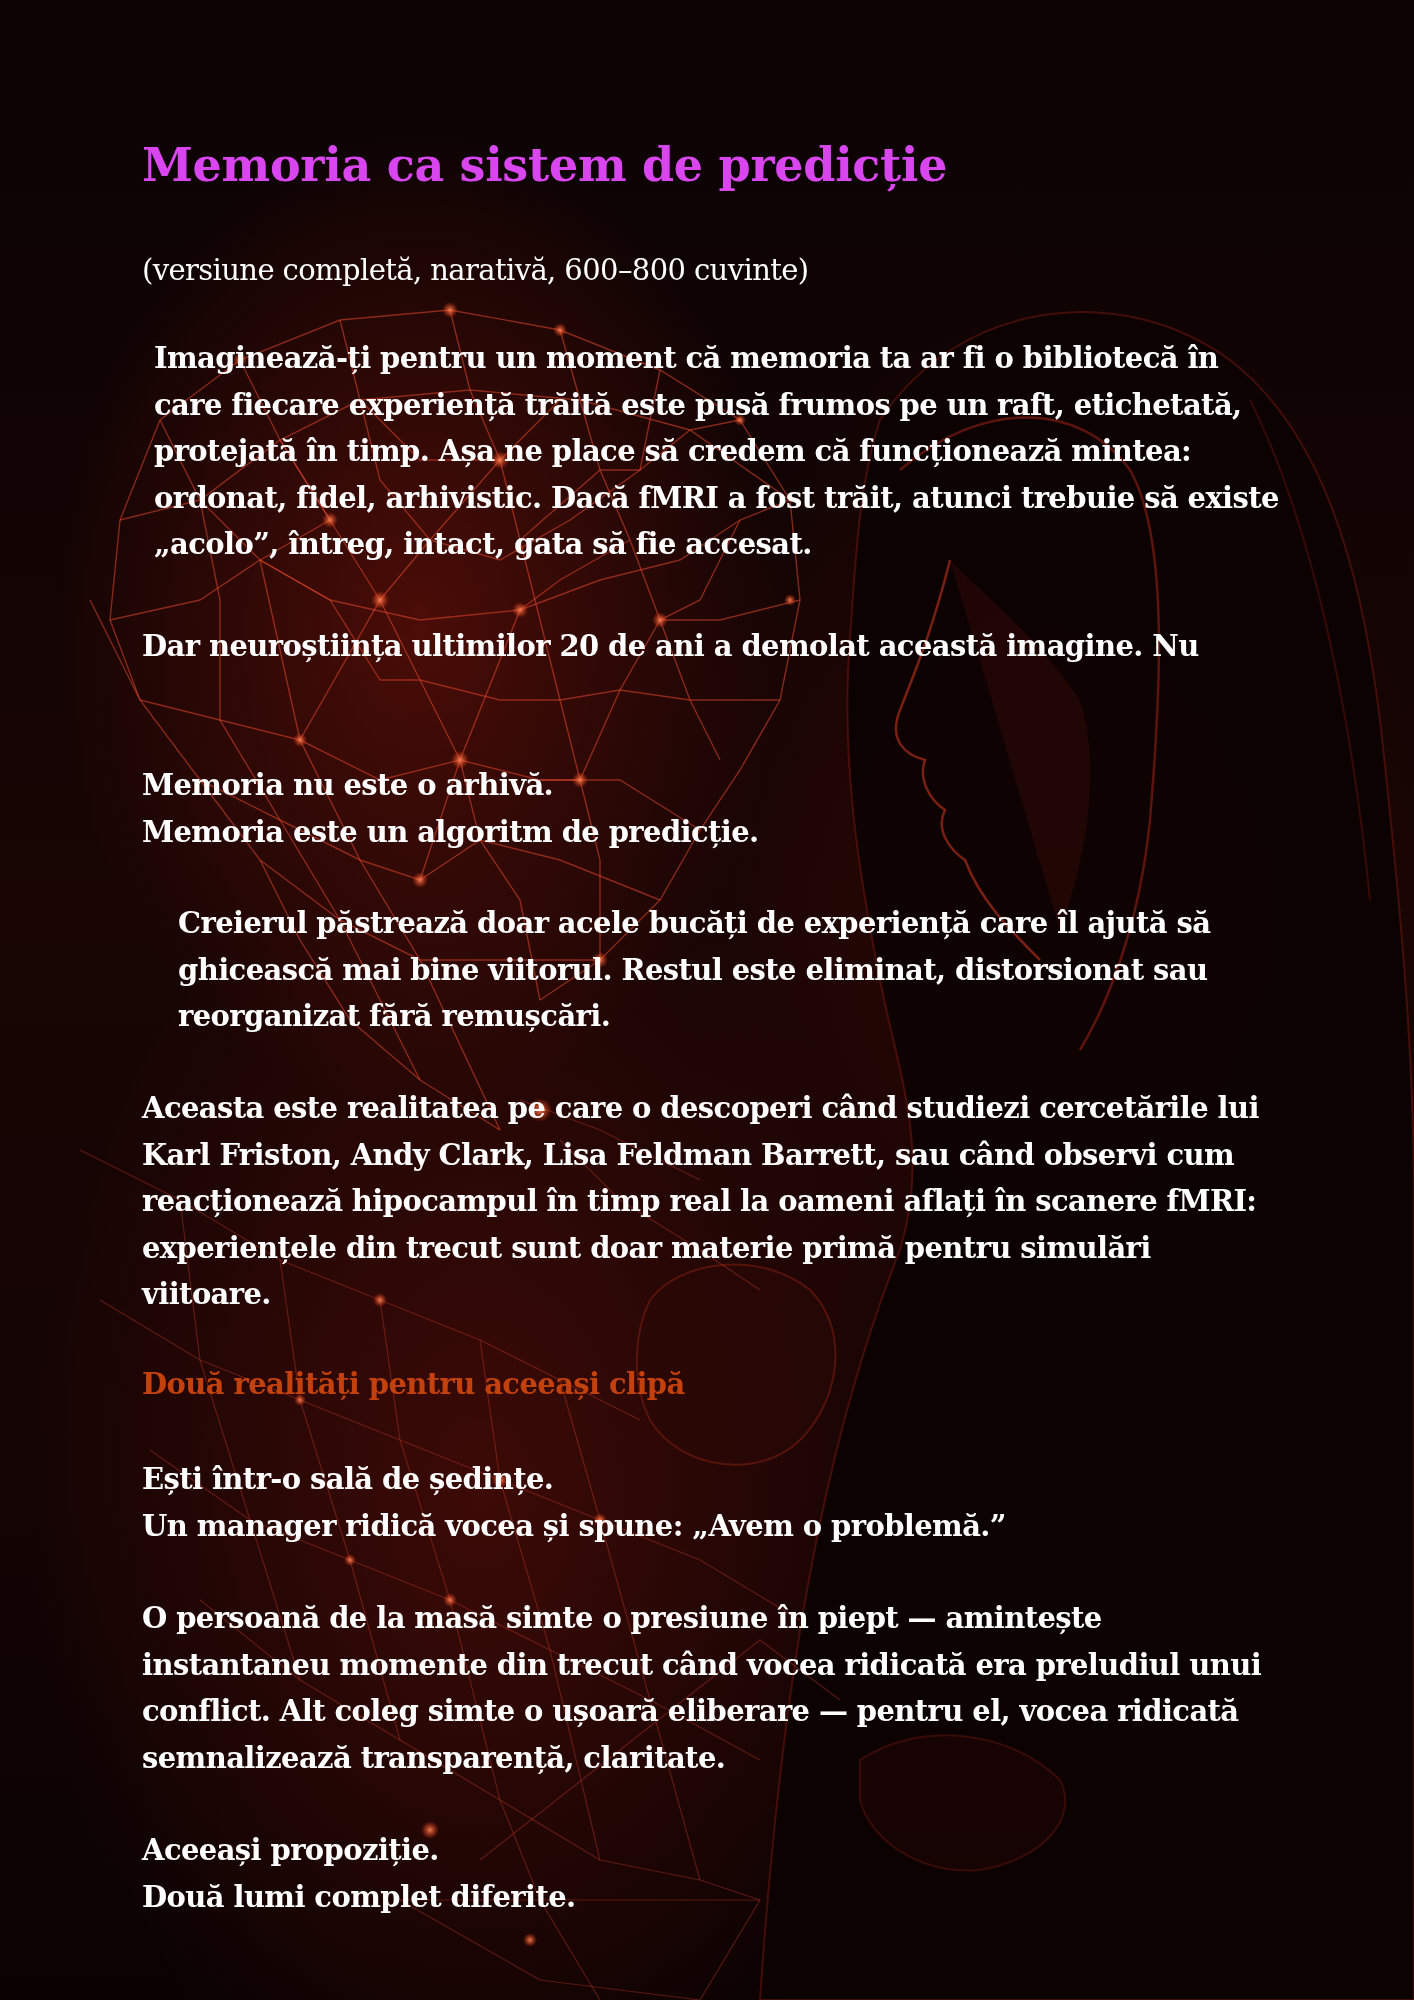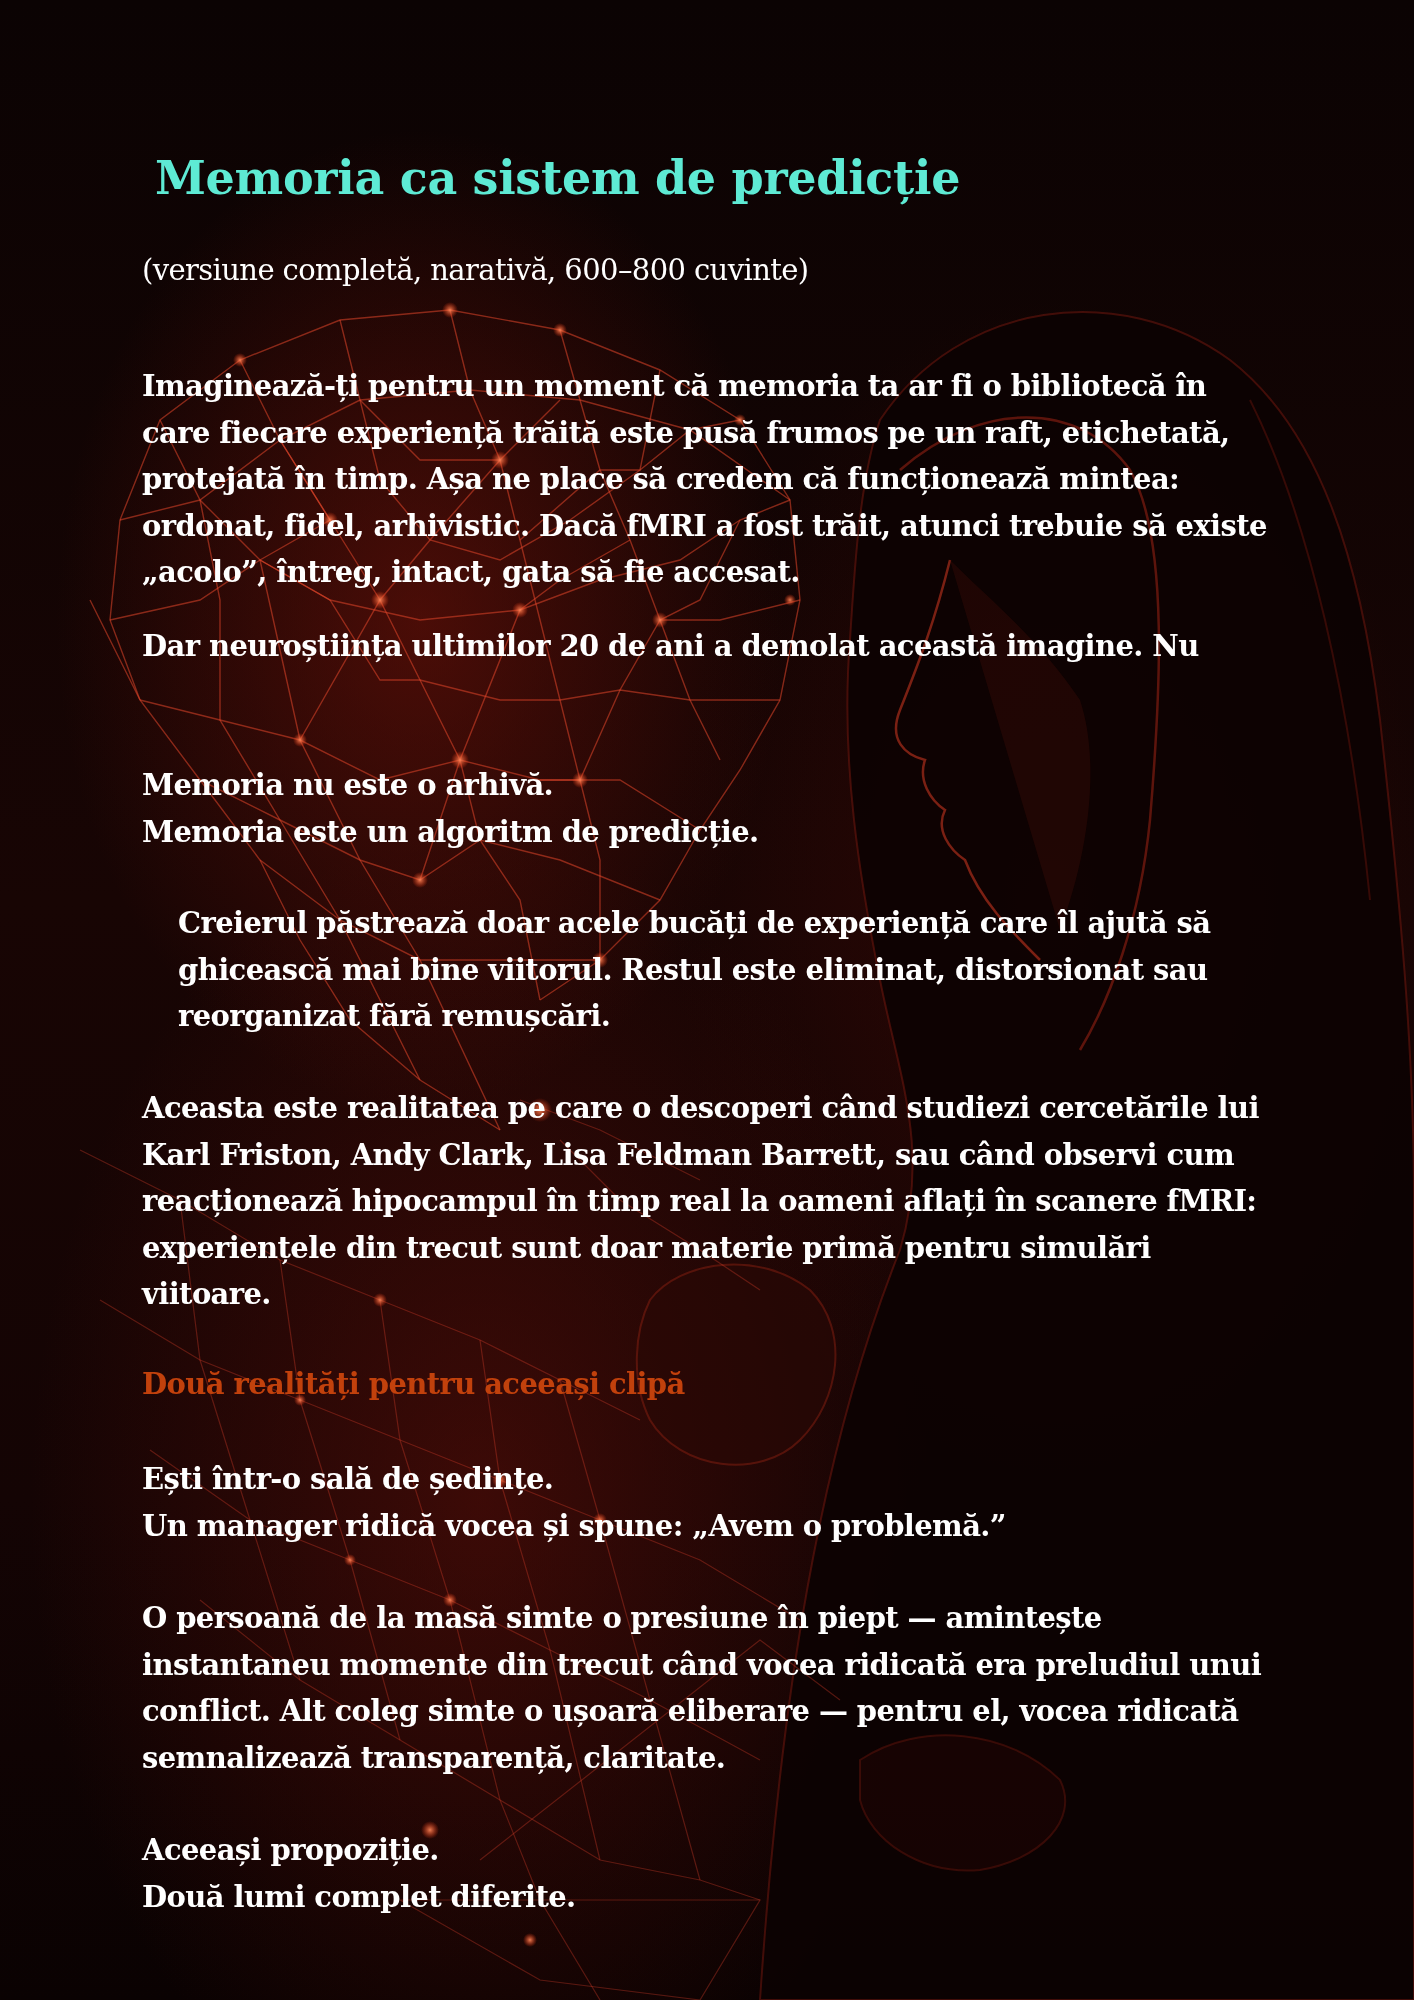--- a/index.html
+++ b/index.html
@@ -31,24 +31,24 @@
   .page {
     position: absolute;
     left: 142px;
     top: 0;
     width: 1150px;
   }
   .title {
     position: absolute;
     top: 138px;
     left: 0;
-    margin: 13px;
+    margin: 0;
     font-size: 46px;
     font-weight: bold;
-    color: #5eead4;
+    color: #d946ef;
     letter-spacing: -0.3px;
     white-space: nowrap;
   }
   .subtitle {
     position: absolute;
     top: 253px;
     left: 0;
     font-size: 29px;
     font-weight: normal;
     color: #ffffff;
@@ -173,21 +173,21 @@
       <circle cx="740" cy="420" r="6" fill="url(#glow)"></circle>
       <circle cx="790" cy="600" r="6" fill="url(#glow)"></circle>
     </g>
   </svg>
 </div>
 
 <main class="page">
   <h1 class="title">Memoria ca sistem de predicție</h1>
   <div class="subtitle">(versiune completă, narativă, 600–800 cuvinte)</div>
 
-  <div class="para" style="top:363px;">
+  <div class="para" style="top:335px;margin-left:12px;">
     <span class="ln">Imaginează-ți pentru un moment că memoria ta ar fi o bibliotecă în</span>
     <span class="ln">care fiecare experiență trăită este pusă frumos pe un raft, etichetată,</span>
     <span class="ln">protejată în timp. Așa ne place să credem că funcționează mintea:</span>
     <span class="ln">ordonat, fidel, arhivistic. Dacă fMRI a fost trăit, atunci trebuie să existe</span>
     <span class="ln">„acolo”, întreg, intact, gata să fie accesat.</span>
   </div>
 
   <div class="para" style="top:623px;">
     <span class="ln">Dar neuroștiința ultimilor 20 de ani a demolat această imagine. Nu</span>
   </div>

